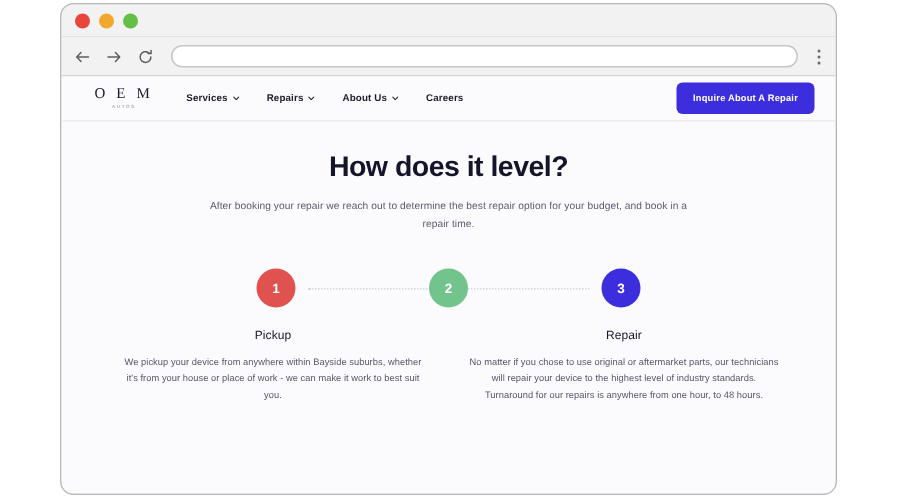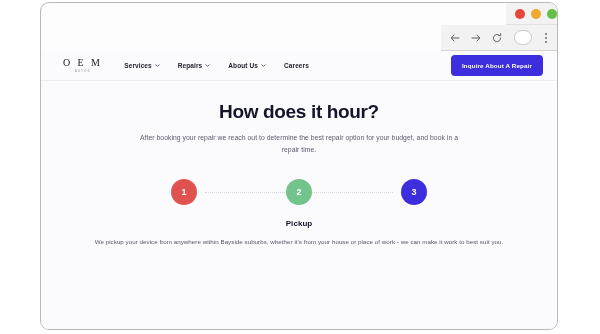--- a/index.html
+++ b/index.html
@@ -18,21 +18,20 @@
     left: 40px;
     top: 2px;
     width: 518px;
     height: 328px;
     background: #fdfdfd;
     border: 1px solid #b9b9b9;
     border-radius: 9px 9px 9px 9px;
     overflow: hidden;
     display: flex;
     flex-direction: column;
-    align-items: flex-end;
   }
 
   
   .title-bar {
     height: 22px;
     background: #f2f2f2;
     border-bottom: 1px solid #e2e2e2;
     display: flex;
     align-items: center;
     padding-left: 9px;
@@ -209,21 +208,21 @@
     display: flex;
     padding: 0 24px;
   }
   .col {
     flex: 1 1 0;
     text-align: center;
     padding: 0 14px;
   }
   .col-title {
     font-size: 8px;
-    font-weight: bold;
+    font-weight: normal;
     color: #14142b;
     letter-spacing: 0.05px;
   }
   .col-body {
     margin-top: 8px;
     font-size: 6.2px;
     line-height: 11px;
     color: #55556b;
     letter-spacing: 0.04px;
   }
@@ -297,32 +296,36 @@
         </div>
         <div class="nav-item">
           <span>Careers</span>
         </div>
       </nav>
 
       <div class="cta-button">Inquire About A Repair</div>
     </div>
 
     <div class="hero">
-      <h1 class="hero-title">How does it hour?</h1>
+      <h1 class="hero-title">How does it level?</h1>
       <p class="hero-sub">After booking your repair we reach out to determine the best repair option for your budget, and book in a repair time.</p>
     </div>
 
     <div class="steps-row">
       <div class="dotted-line"></div>
       <div class="step-circle" style="background:#e0524f">1</div>
       <div class="step-circle" style="background:#73c48c">2</div>
       <div class="step-circle" style="background:#3c2ddd">3</div>
     </div>
 
     <div class="columns">
       <div class="col">
         <div class="col-title">Pickup</div>
         <div class="col-body">We pickup your device from anywhere within Bayside suburbs, whether it's from your house or place of work - we can make it work to best suit you.</div>
       </div>
+      <div class="col">
+        <div class="col-title">Repair</div>
+        <div class="col-body">No matter if you chose to use original or aftermarket parts, our technicians will repair your device to the highest level of industry standards. Turnaround for our repairs is anywhere from one hour, to 48 hours.</div>
+      </div>
     </div>
 
   </div>
 </div>
 
 </body></html>

